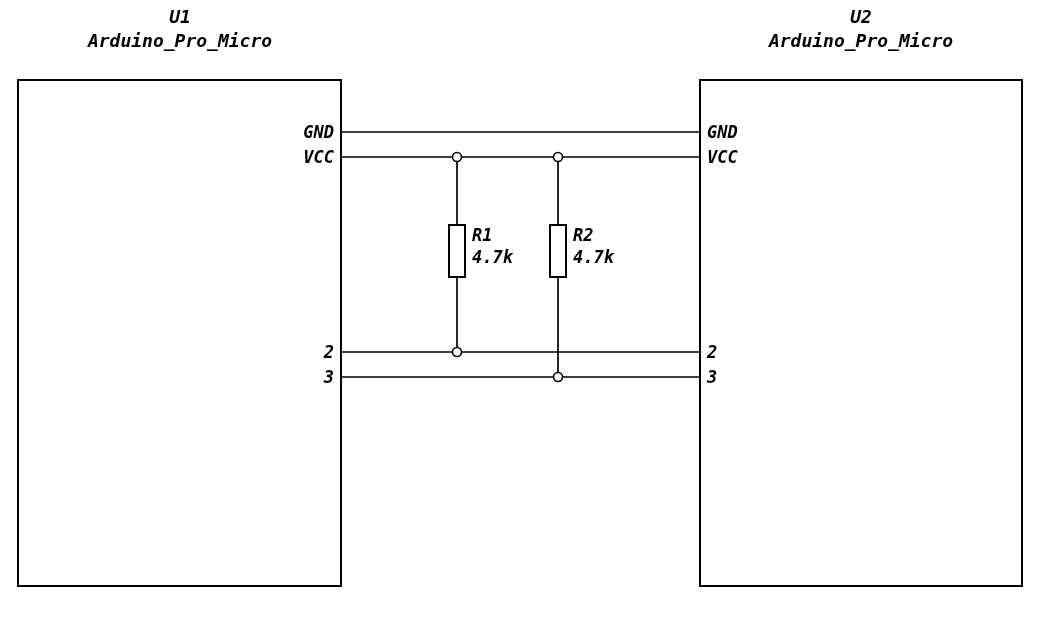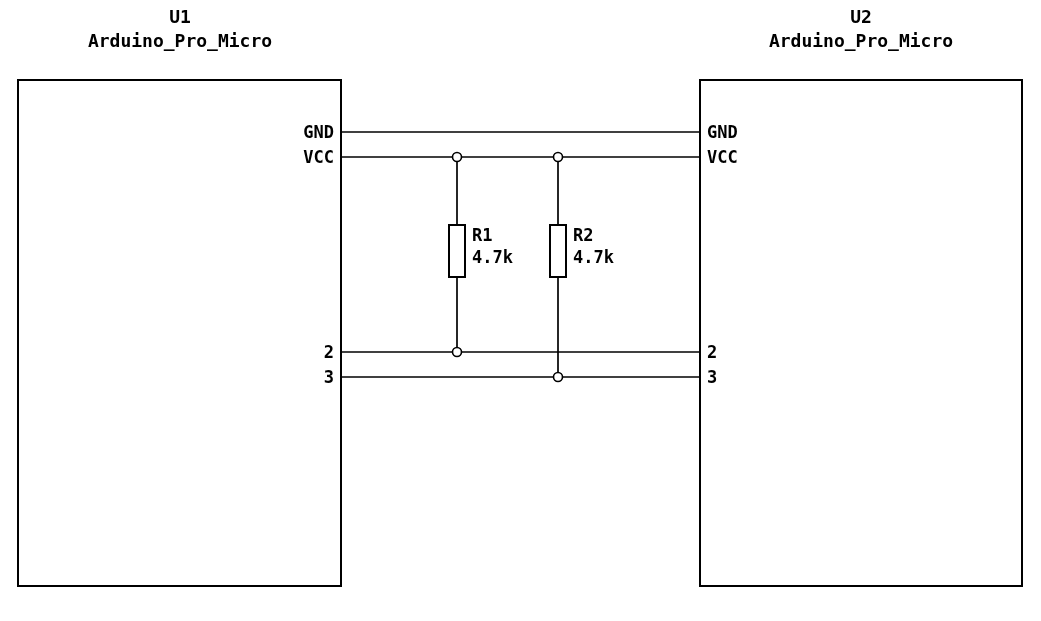--- a/index.html
+++ b/index.html
@@ -6,20 +6,21 @@
     margin: 0;
     padding: 0;
     background: #ffffff;
   }
   .canvas-wrap {
     width: 1041px;
     height: 621px;
     background: #ffffff;
     position: relative;
     overflow: hidden;
+    font-style: italic;
   }
   svg text {
     font-family: "DejaVu Sans Mono", monospace;
     font-weight: bold;
     fill: #000000;
   }
   .title-text { font-size: 18px; }
   .pin-text   { font-size: 17px; }
   .ref-text   { font-size: 17px; }
 </style>

